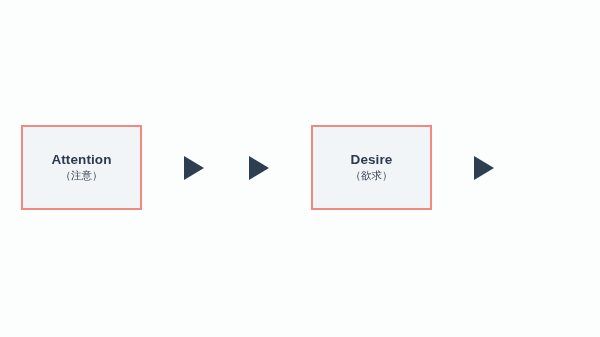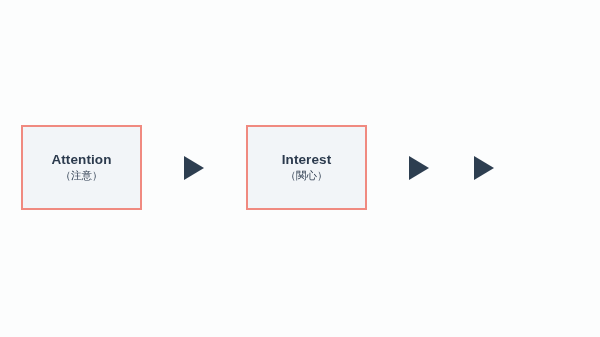--- a/index.html
+++ b/index.html
@@ -88,31 +88,31 @@
       <div class="stage-label">Attention</div>
       <div class="stage-sublabel">（注意）</div>
     </div>
 
     <div class="arrow-connector">
       <svg width="20" height="24" viewBox="0 0 20 24" aria-hidden="true">
         <polygon points="0,0 20,12 0,24" fill="#2d3e50"></polygon>
       </svg>
     </div>
 
-    <div class="stage-box">
-      <div class="stage-label">Interest</div>
-      <div class="stage-sublabel">（関心）</div>
-    </div>
 
     <div class="arrow-connector">
       <svg width="20" height="24" viewBox="0 0 20 24" aria-hidden="true">
         <polygon points="0,0 20,12 0,24" fill="#2d3e50"></polygon>
       </svg>
     </div>
 
+    <div class="stage-box">
+      <div class="stage-label">Desire</div>
+      <div class="stage-sublabel">（欲求）</div>
+    </div>
 
     <div class="arrow-connector">
       <svg width="20" height="24" viewBox="0 0 20 24" aria-hidden="true">
         <polygon points="0,0 20,12 0,24" fill="#2d3e50"></polygon>
       </svg>
     </div>
 
 
   </div>
 

